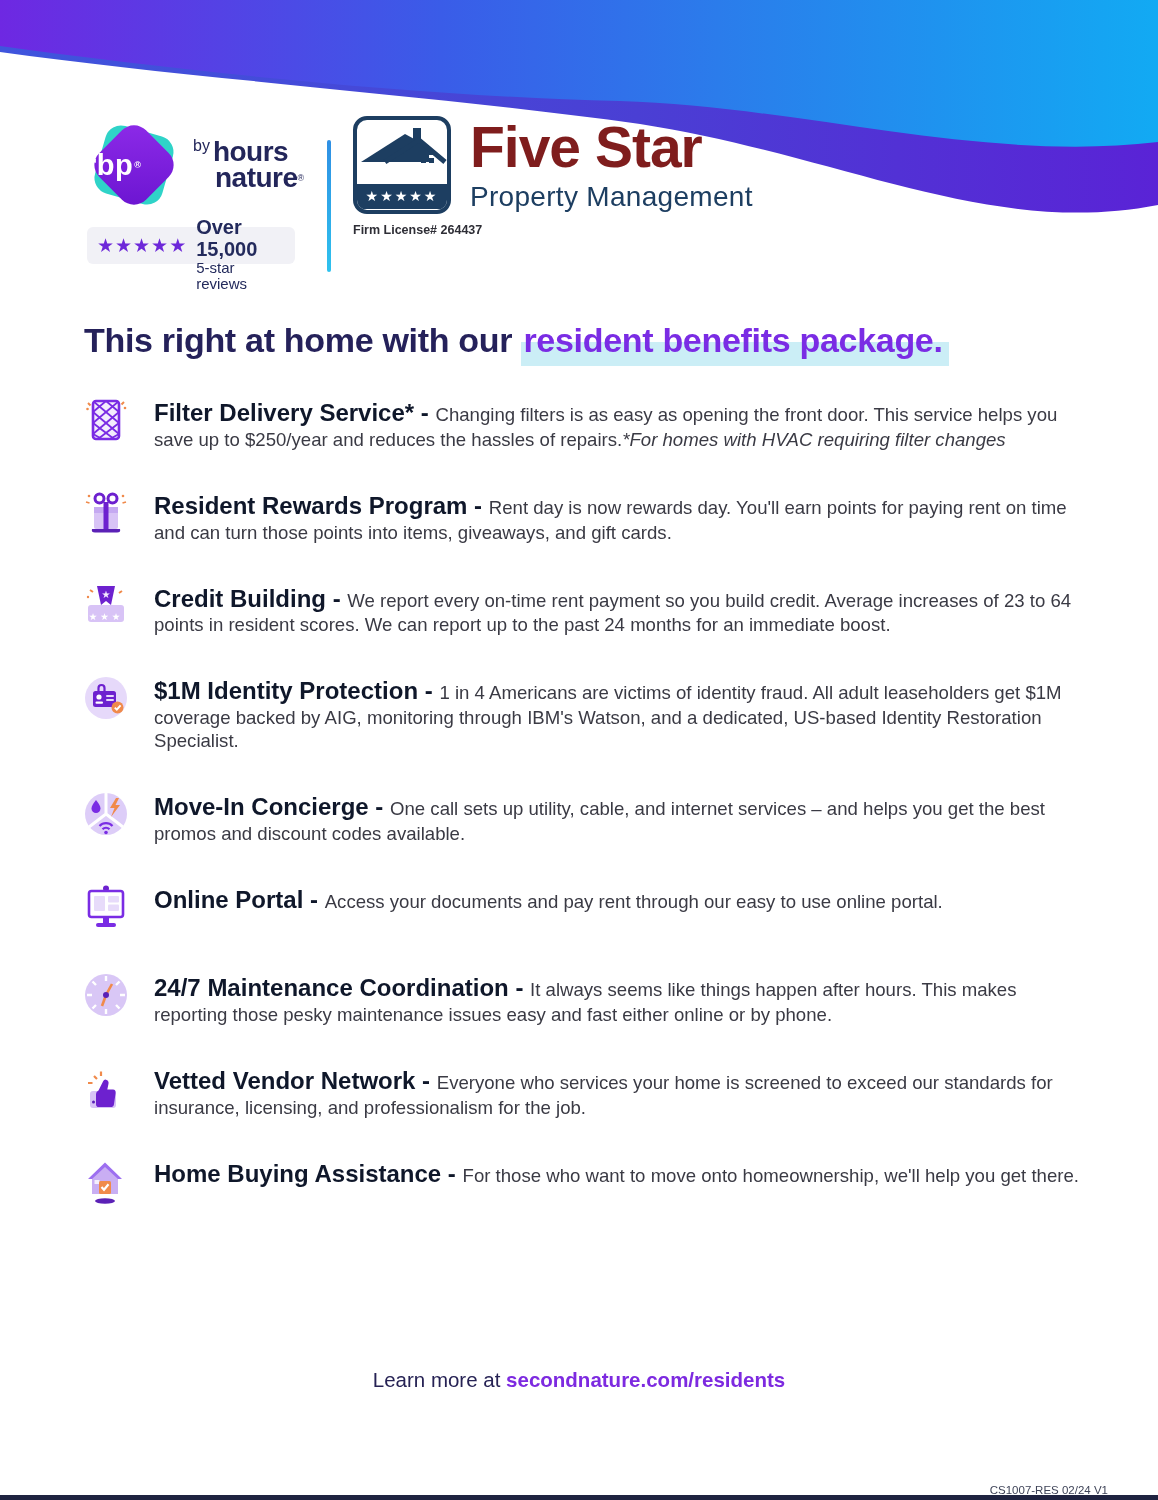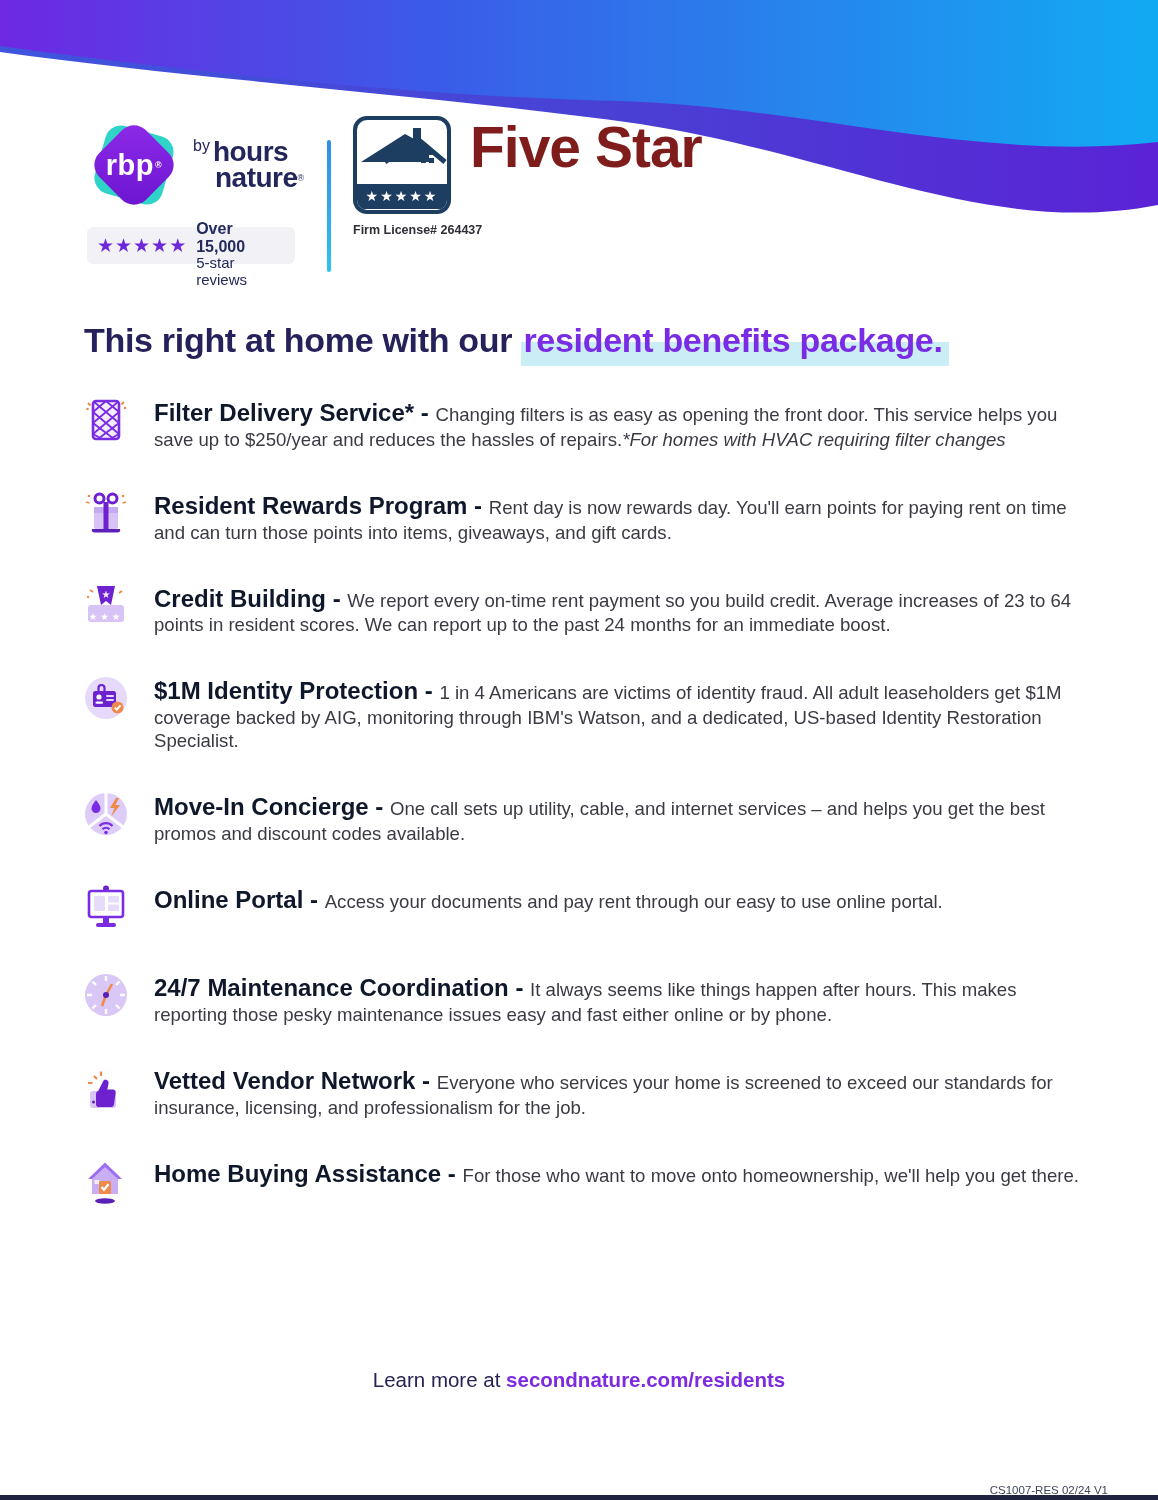--- a/index.html
+++ b/index.html
@@ -10,31 +10,31 @@
   svg{display:block;}
   
   .wave{position:absolute;top:0;left:0;width:1158px;height:240px;}
   
   .brand-row{position:absolute;top:116px;left:85px;display:flex;align-items:flex-start;}
   .rbp-col{width:222px;}
   .rbp-top{display:flex;}
   .rbp-badge{position:relative;width:98px;height:98px;flex:0 0 98px;}
   .rbp-teal{position:absolute;left:14px;top:14px;width:70px;height:70px;background:#2fd3c8;border-radius:16px;transform:rotate(16deg);}
   .rbp-purple{position:absolute;left:16px;top:16px;width:66px;height:66px;background:linear-gradient(135deg,#8e2be9,#6a14d0);border-radius:17px;transform:rotate(45deg);}
-  .rbp-text{position:absolute;left:0;top:0;width:98px;height:98px;display:flex;align-items:center;justify-content:center;color:#fff;font-weight:700;font-size:29px;letter-spacing:.5px;}
+  .rbp-text{position:absolute;left:0;top:0;width:98px;height:98px;display:flex;align-items:center;justify-content:flex-start;color:#fff;font-weight:700;font-size:29px;letter-spacing:.5px;}
   .rbp-text sup{font-size:9px;margin-left:1px;}
   .sn{margin-left:10px;margin-top:22px;color:#23265a;line-height:1;}
   .sn .by{font-size:16px;margin-right:3px;vertical-align:top;}
   .sn1,.sn2{font-weight:700;font-size:28px;letter-spacing:-.5px;}
   .sn-line2{padding-left:22px;margin-top:-2px;}
   .sn sup{font-size:9px;}
   .reviews{margin-top:13px;margin-left:2px;width:208px;height:37px;background:#f1f1f6;border-radius:6px;display:flex;align-items:center;padding:0 10px;box-sizing:border-box;gap:9px;}
   .stars5{color:#6d28d9;font-size:19px;letter-spacing:1px;white-space:nowrap;}
   .rev-text{line-height:1.1;color:#232a5c;}
-  .rev1{font-size:16px;font-weight:700;margin-top:17px;}
+  .rev1{font-size:20px;font-weight:700;margin-top:17px;}
   .rev2{font-size:15px;}
   .divider{width:4px;height:132px;background:linear-gradient(#2f8fe4,#2ec2ee);border-radius:2px;margin:24px 22px 0 20px;flex:0 0 4px;}
   .fs{display:flex;gap:17px;}
   .fs-left{width:100px;flex:0 0 100px;}
   .fs-badge{width:98px;height:98px;border:4px solid #1d3e61;border-radius:14px;box-sizing:border-box;background:#fff;overflow:hidden;}
   .fs-band{height:25px;background:#1d3e61;color:#fff;text-align:center;font-size:14px;letter-spacing:2px;line-height:24px;}
   .fs-license{margin-top:9px;font-size:12.5px;font-weight:700;color:#2e2e36;white-space:nowrap;}
   .fs-name{font-size:57px;font-weight:800;color:#7f1d1d;line-height:1;letter-spacing:-1px;margin-top:3px;}
   .fs-sub{font-size:28px;color:#1d3e61;margin-top:5px;letter-spacing:.3px;}
   
@@ -112,20 +112,21 @@
           <rect x="72" y="30" width="5" height="5" fill="#1d3e61"></rect>
           <rect x="64" y="38" width="5" height="5" fill="#1d3e61"></rect>
           <rect x="72" y="38" width="5" height="5" fill="#1d3e61"></rect>
         </svg>
         <div class="fs-band">★★★★★</div>
       </div>
       <div class="fs-license">Firm License# 264437</div>
     </div>
     <div>
       <div class="fs-name">Five Star</div>
+      <div class="fs-sub">Property Management</div>
     </div>
   </div>
 </div>
 
 <div class="headline">
   <span>This right at home with our </span><span class="hl">resident benefits package.</span>
 </div>
 
 <div class="benefits">
 

